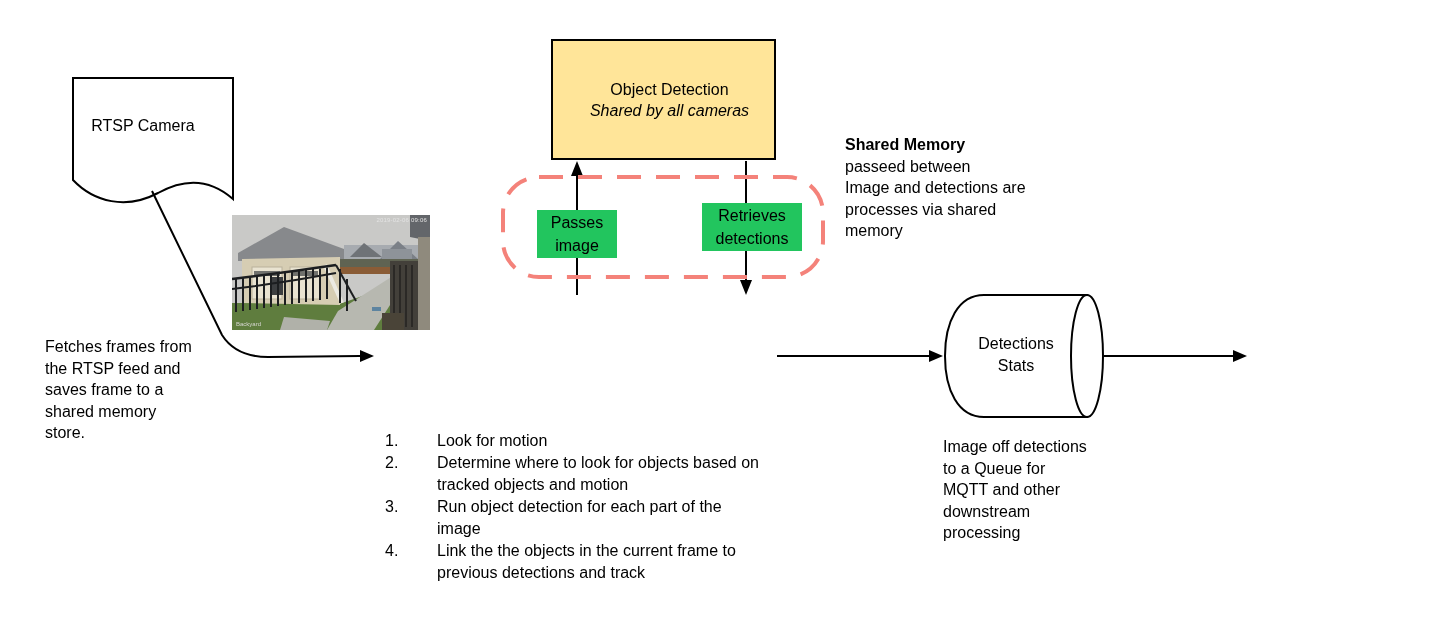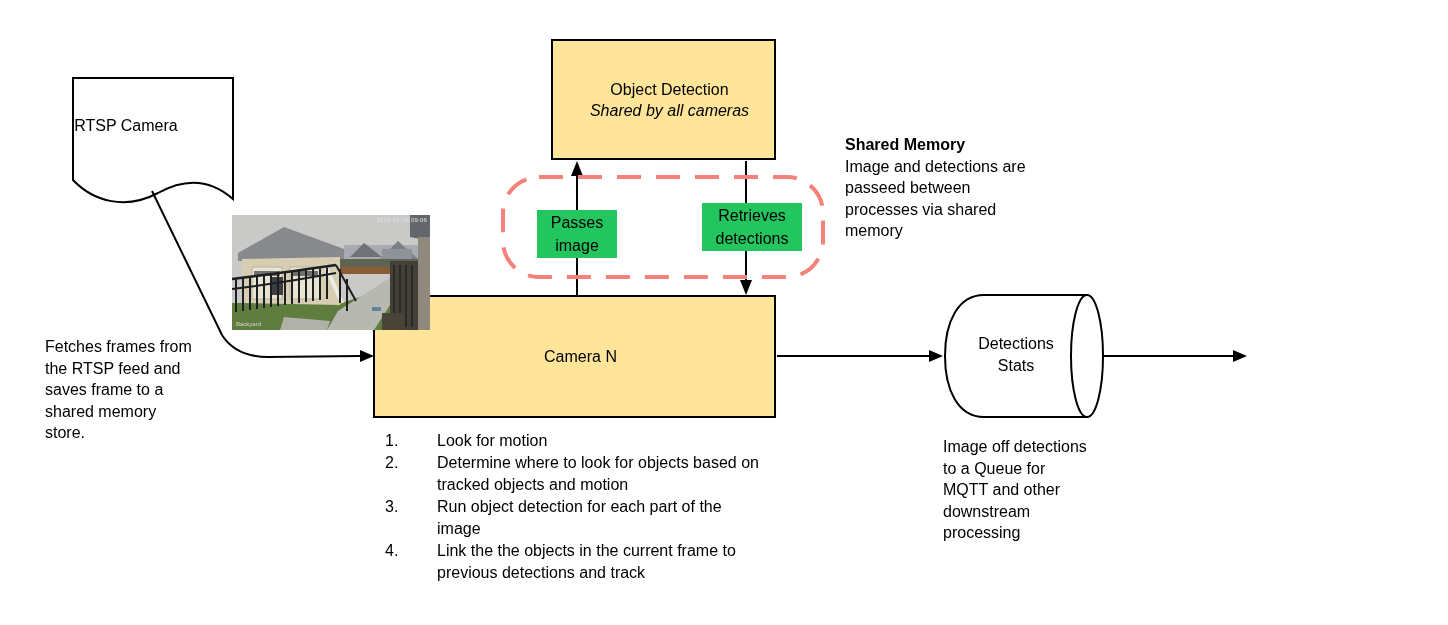--- a/index.html
+++ b/index.html
@@ -61,55 +61,52 @@
     <line x1="777" y1="356" x2="929" y2="356" stroke="#000" stroke-width="2"></line>
     <polygon points="929,350 943,356 929,362" fill="#000"></polygon>
 
     <path d="M1087,295 H984 C958,295 945,322 945,356 C945,390 958,417 984,417 H1087 Z" fill="#ffffff" stroke="#000" stroke-width="2"></path>
     <ellipse cx="1087" cy="356" rx="16" ry="61" fill="#ffffff" stroke="#000" stroke-width="2"></ellipse>
 
     <line x1="1104" y1="356" x2="1233" y2="356" stroke="#000" stroke-width="2"></line>
     <polygon points="1233,350 1247,356 1233,362" fill="#000"></polygon>
   </svg>
 
-  <div class="shape-label" style="left:56px; top:117px; width:140px;">RTSP Camera</div>
+  <div class="shape-label" style="left:73px; top:117px; width:140px;">RTSP Camera</div>
 
   <div class="note" style="left:45px; top:336px;">
     <div>Fetches frames from</div>
     <div>the RTSP feed and</div>
     <div>saves frame to a</div>
     <div>shared memory</div>
     <div>store.</div>
   </div>
 
   <div class="node" style="left:551px; top:39px; width:225px; height:121px;">
     <div>Object Detection</div>
     <div class="italic">Shared by all cameras</div>
   </div>
 
   <div class="note" style="left:845px; top:134px;">
     <div class="t">Shared Memory</div>
+    <div>passeed between</div>
     <div>Image and detections are</div>
-    <div>passeed between</div>
     <div>processes via shared</div>
     <div>memory</div>
   </div>
 
   <div class="edge-label" style="left:537px; top:210px; width:76px;">
     <div>Passes</div>
     <div>image</div>
   </div>
   <div class="edge-label" style="left:702px; top:203px; width:96px;">
     <div>Retrieves</div>
     <div>detections</div>
   </div>
 
-  <div class="node" style="left:373px; top:295px; width:403px; height:123px;">
-    <div>Camera N</div>
-  </div>
 
   <div class="steps">
     <div class="step">
       <div class="step-num">1.</div>
       <div class="step-text">Look for motion</div>
     </div>
     <div class="step">
       <div class="step-num">2.</div>
       <div class="step-text">Determine where to look for objects based on tracked objects and motion</div>
     </div>

